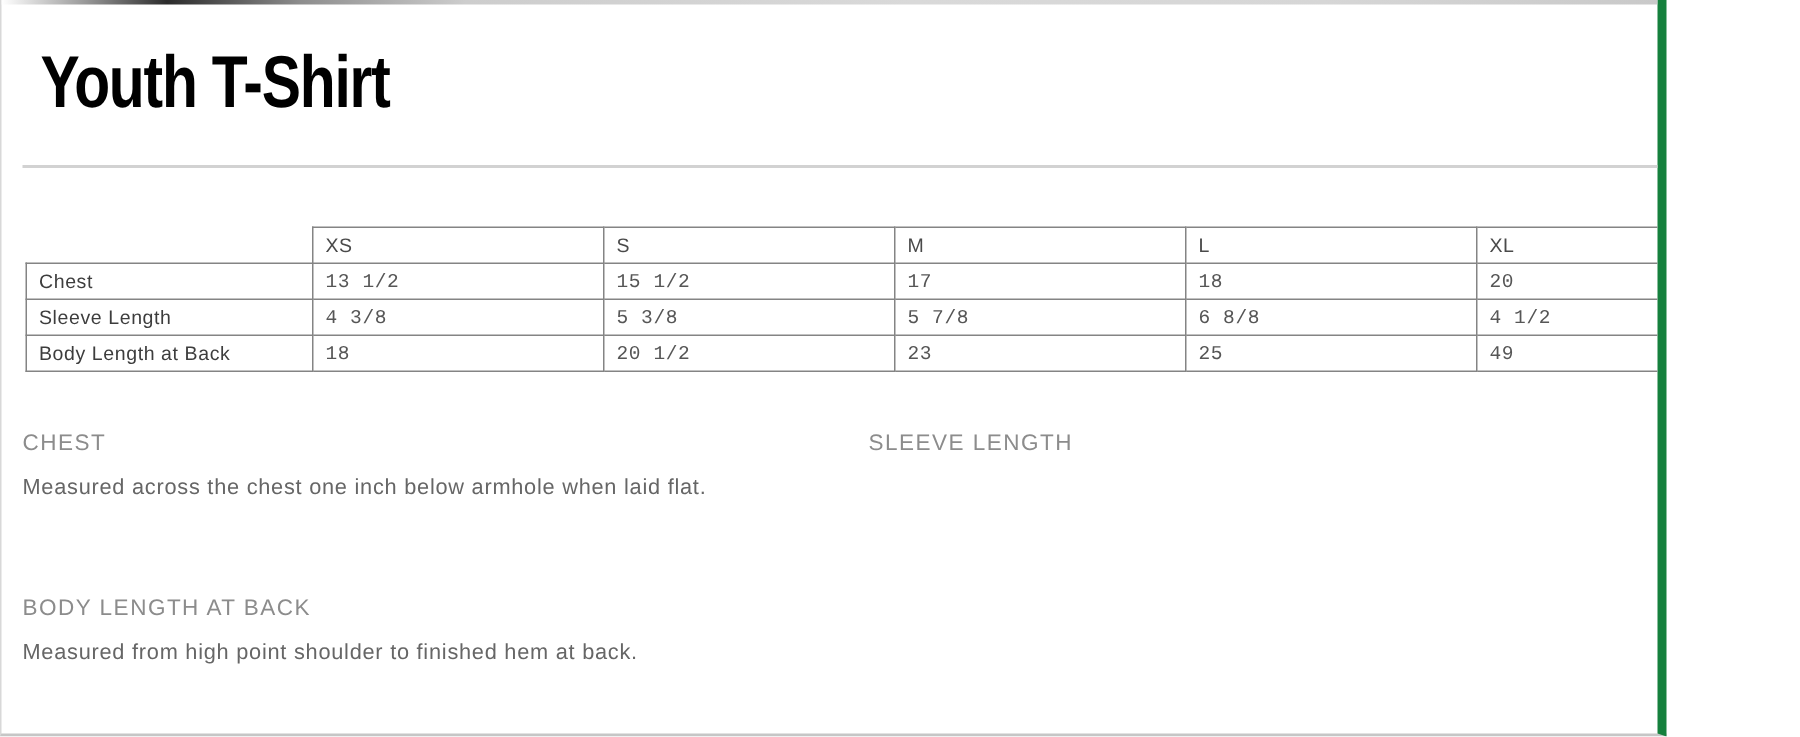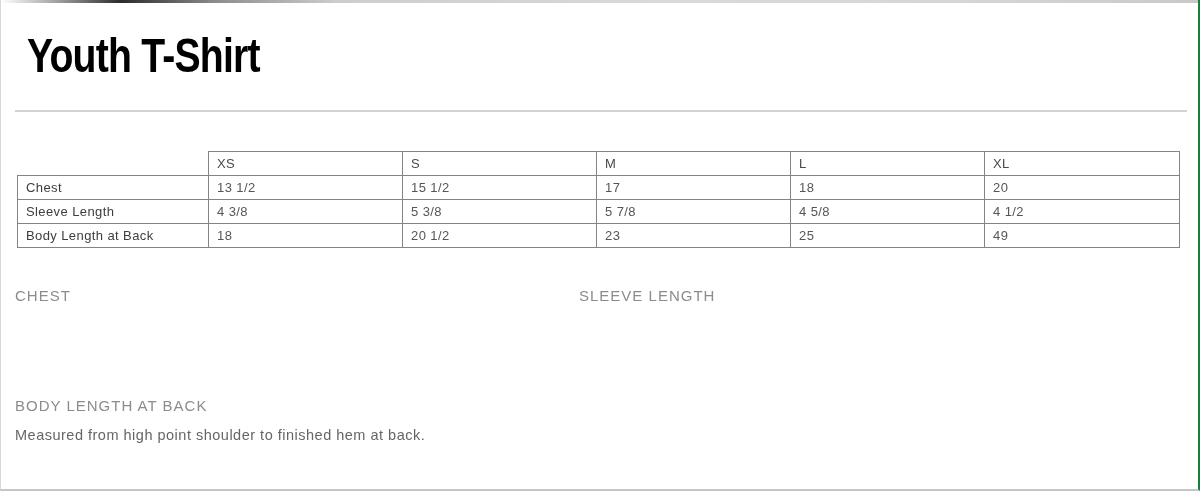--- a/index.html
+++ b/index.html
@@ -1,24 +1,24 @@
 <!DOCTYPE html>
 <html><head>
 <meta charset="utf-8">
 <style>
   html, body { margin:0; padding:0; background:#ffffff; }
   body { font-family:"Liberation Sans", sans-serif; }
 
   .page {
     position:relative;
-    width:1200px; height:491px;
+    width:1111px; height:491px;
     box-sizing:border-box;
     background:#ffffff;
     border-left:1px solid #d8d8d8;
-    border-right:2px solid #15803d;
+    border-right:6px solid #15803d;
     border-bottom:2px solid #c6c6c6;
     overflow:hidden;
   }
 
   .topbar {
     position:absolute; top:0; left:0; right:0; height:3px;
     background:linear-gradient(90deg,
       #ffffff 0%, #9a9a9a 5%, #2b2b2b 10%, #8d8d8d 18%,
       #cdcdcd 28%, #d9d9d9 55%, #d6d6d6 80%, #c9c9c9 100%);
   }
@@ -49,21 +49,21 @@
   }
   .size-table th, .size-table td {
     border:1px solid #848484;
     height:23px; padding:0 4px 0 8px;
     text-align:left; vertical-align:middle;
     font-weight:normal; overflow:hidden; white-space:nowrap;
   }
   .size-table th.blank { border:none; }
   .size-table th { color:#4a4a4a; }
   .size-table td.rowlabel { color:#3d3d3d; }
-  .size-table td.val { color:#565656; }
+  .size-table td.val { color:#565656;font-family:Liberation Mono, monospace; }
 
   .def { position:absolute; }
   .def-heading {
     margin:0 0 7px 0; font-size:15px; font-weight:normal;
     color:#8c8c8c; letter-spacing:1px;
   }
   .def-text {
     margin:0; font-size:14.5px; color:#666666;
     letter-spacing:0.5px; line-height:28px;
   }
@@ -109,36 +109,37 @@
         <td class="val">15 1/2</td>
         <td class="val">17</td>
         <td class="val">18</td>
         <td class="val">20</td>
       </tr>
       <tr>
         <td class="rowlabel">Sleeve Length</td>
         <td class="val">4 3/8</td>
         <td class="val">5 3/8</td>
         <td class="val">5 7/8</td>
-        <td class="val">4 5/8</td>
+        <td class="val">6 8/8</td>
         <td class="val">4 1/2</td>
       </tr>
       <tr>
         <td class="rowlabel">Body Length at Back</td>
         <td class="val">18</td>
         <td class="val">20 1/2</td>
         <td class="val">23</td>
         <td class="val">25</td>
         <td class="val">49</td>
       </tr>
     </tbody>
   </table>
 
   <div class="def def-chest">
     <h3 class="def-heading">CHEST</h3>
+    <p class="def-text">Measured across the chest one inch below armhole when laid flat.</p>
   </div>
 
   <div class="def def-sleeve">
     <h3 class="def-heading">SLEEVE LENGTH</h3>
   </div>
 
   <div class="def def-body">
     <h3 class="def-heading">BODY LENGTH AT BACK</h3>
     <p class="def-text">Measured from high point shoulder to finished hem at back.</p>
   </div>

